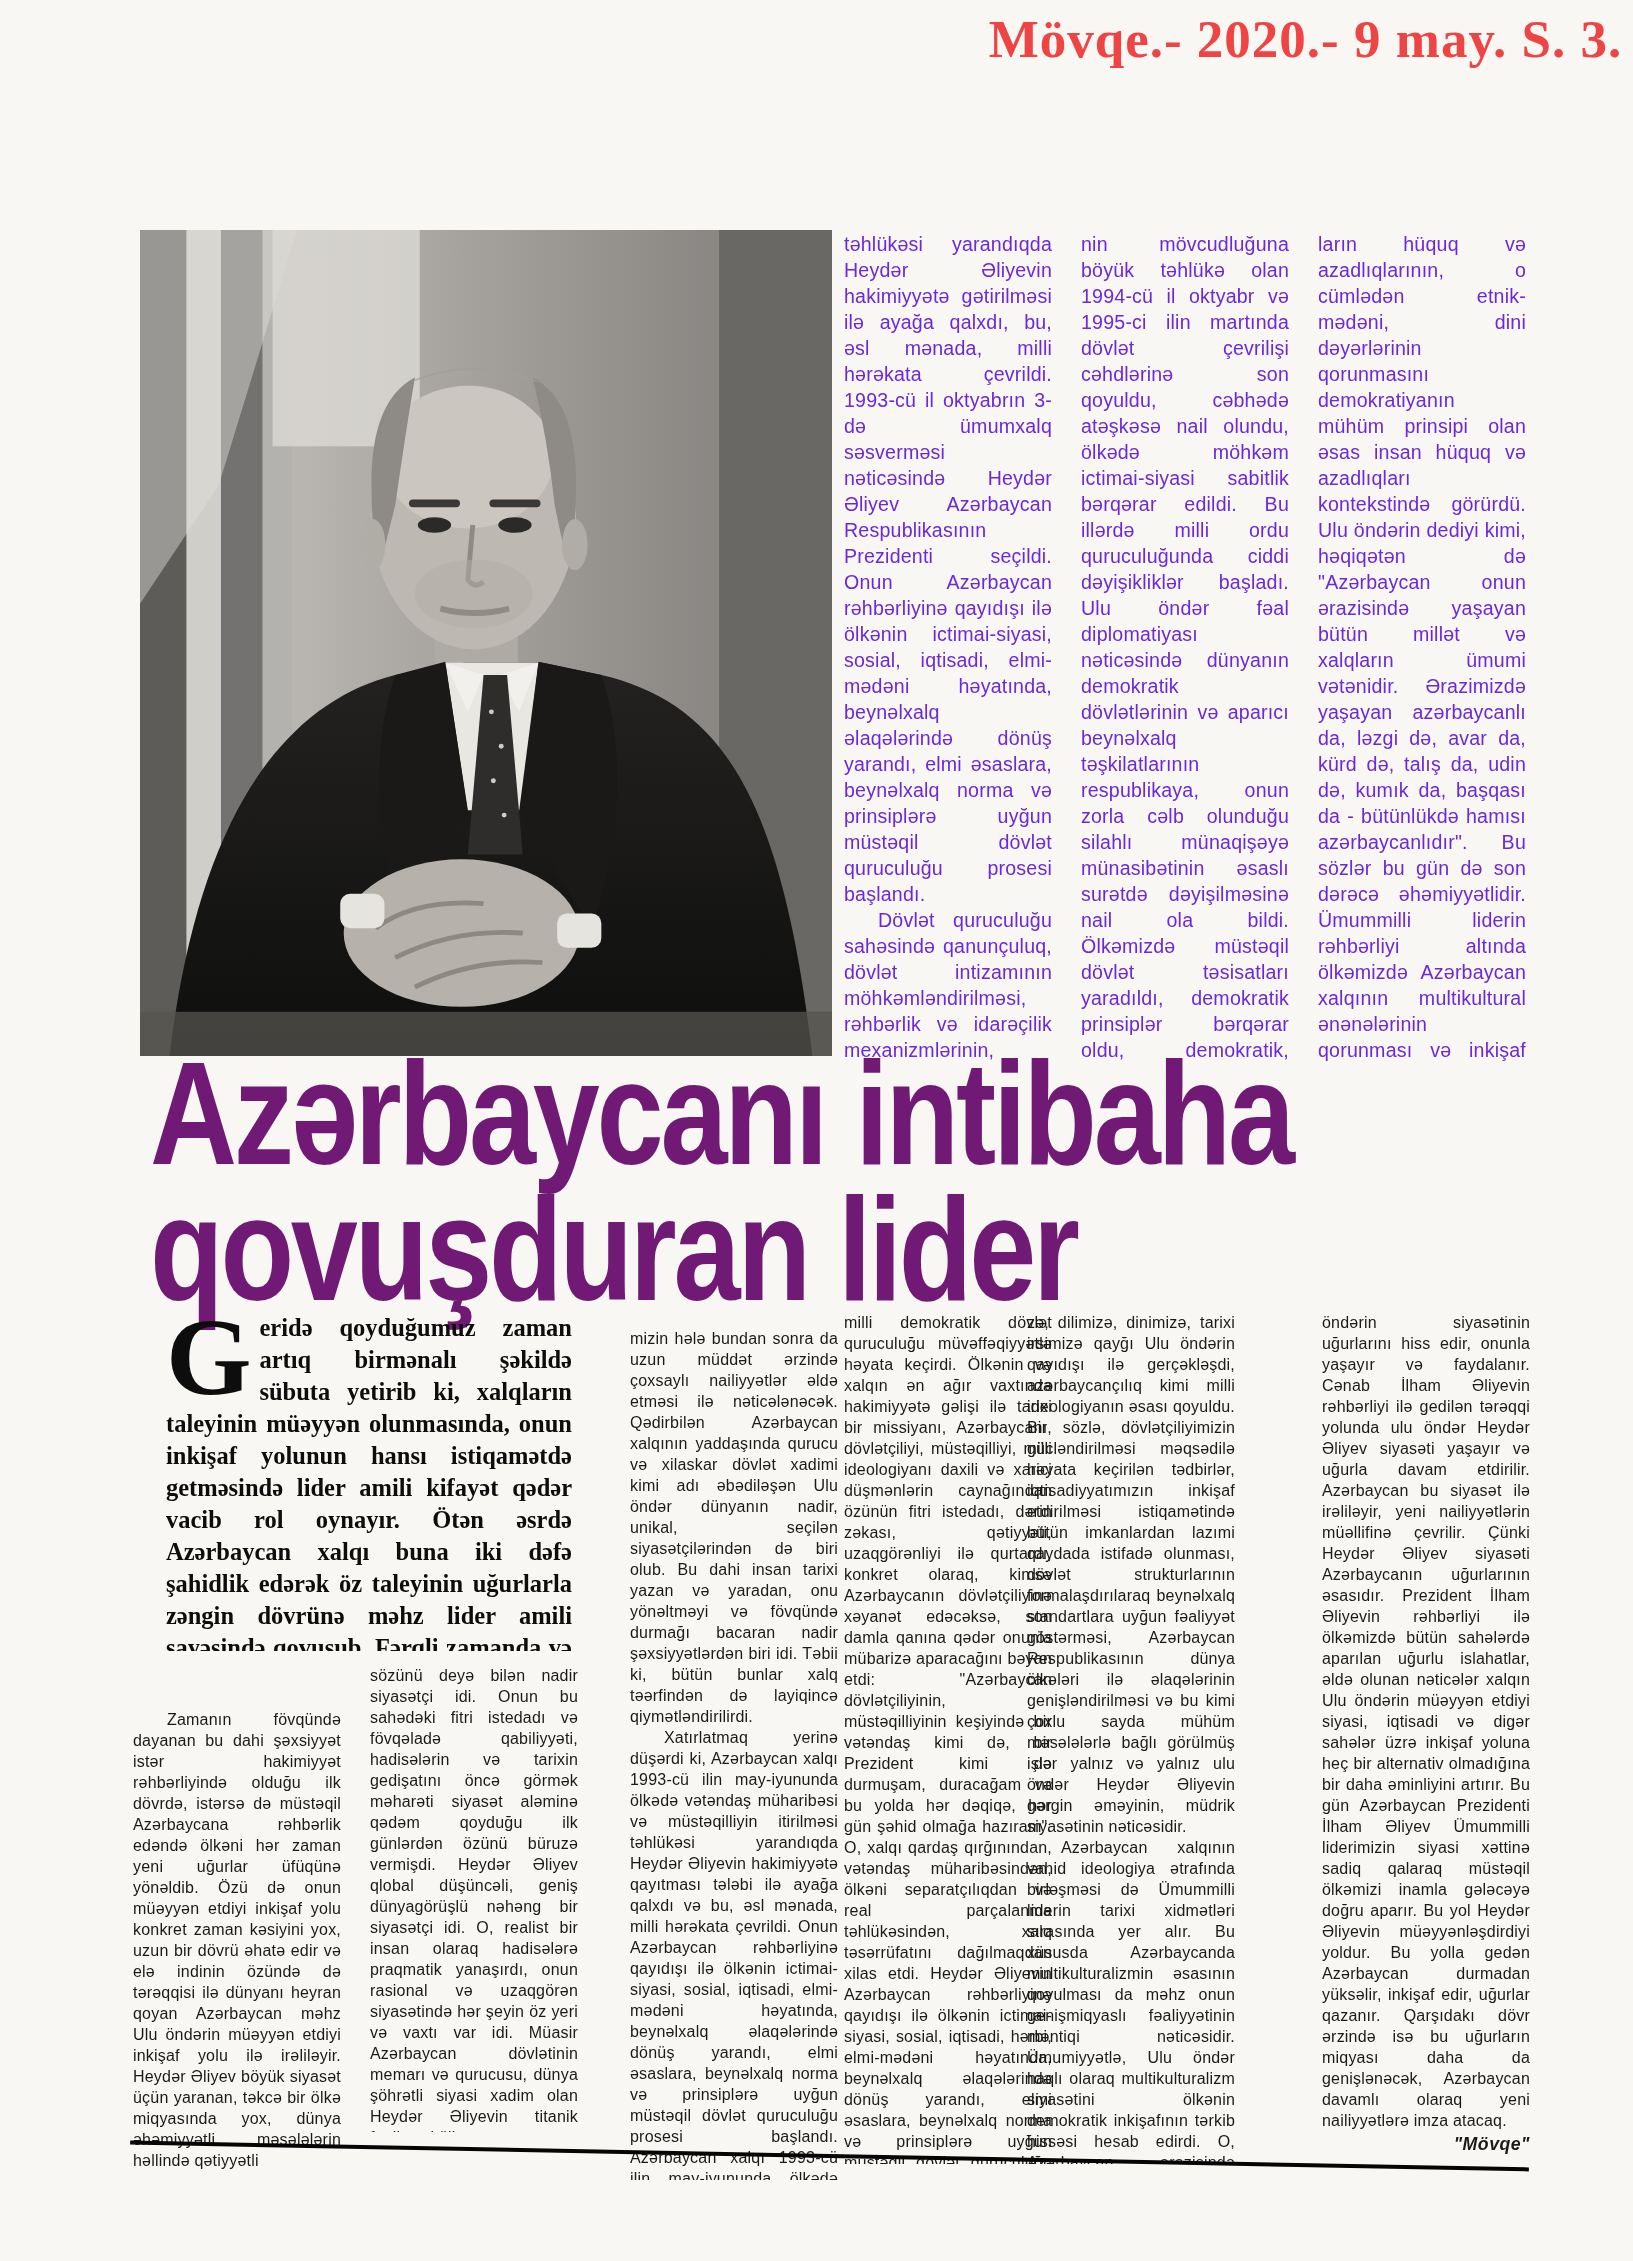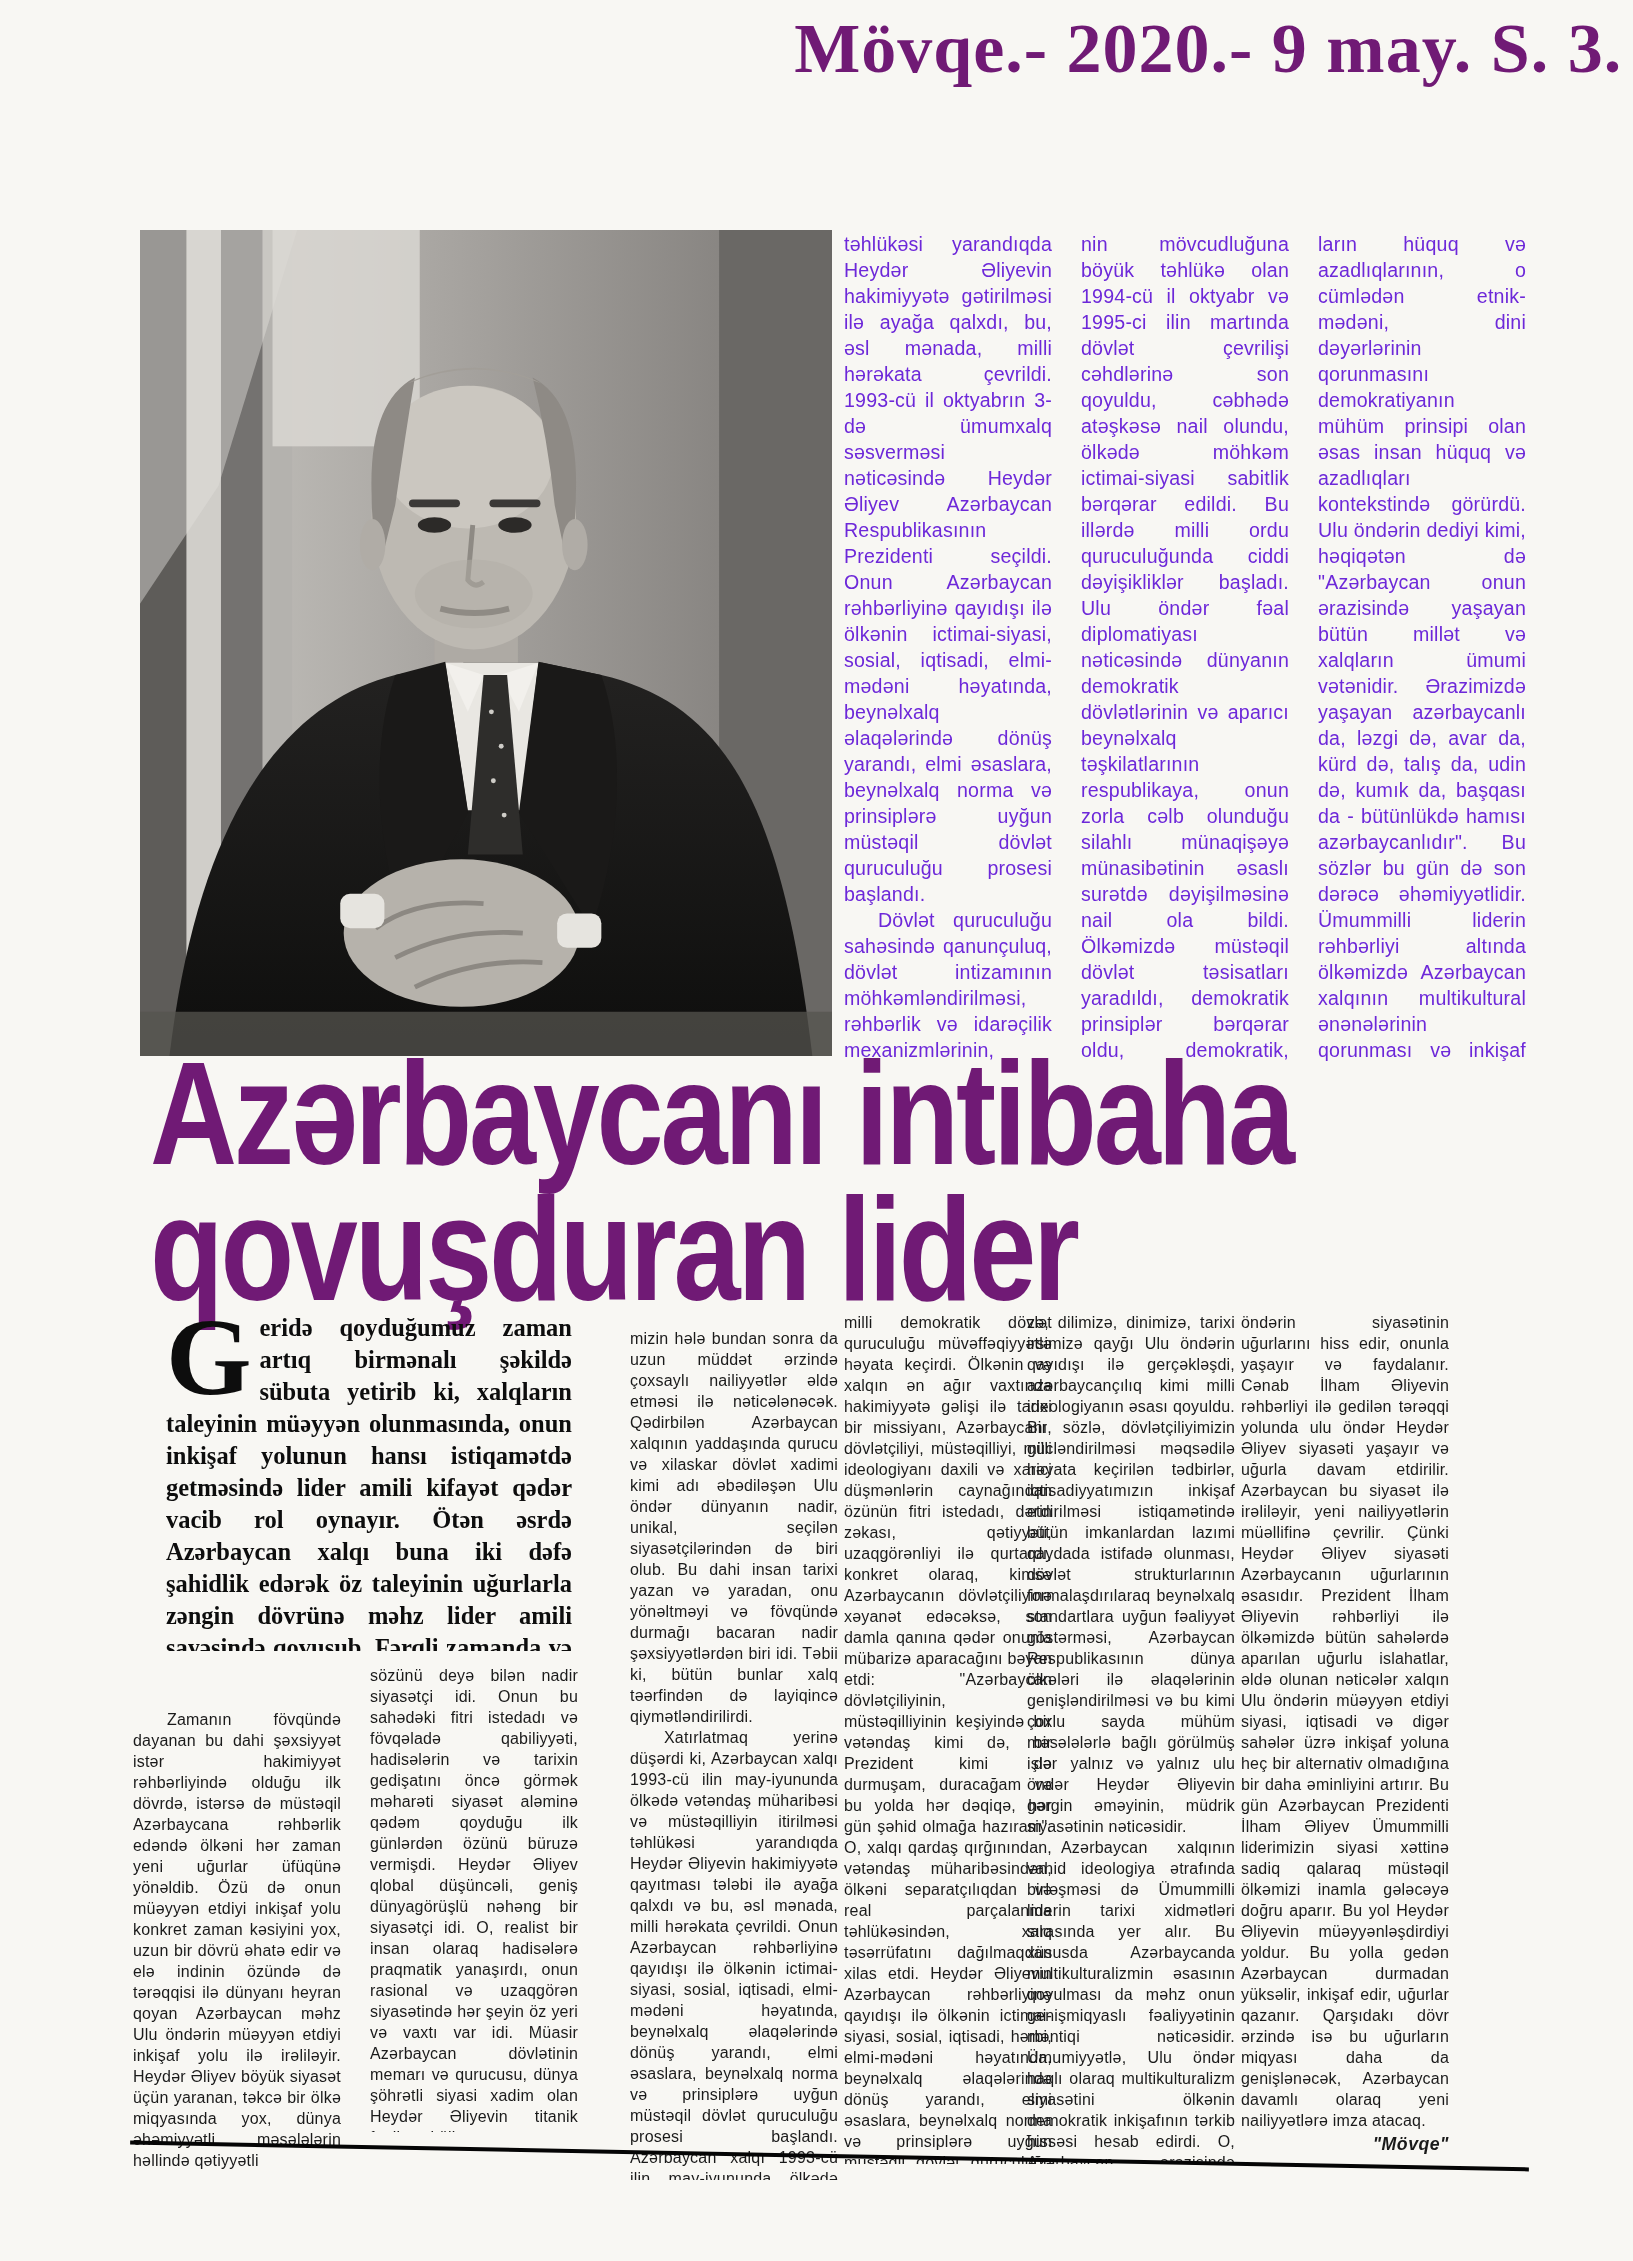--- a/index.html
+++ b/index.html
@@ -8,22 +8,22 @@
     width:1633px;height:2261px;
     background:#f8f7f3;
     overflow:hidden;
     font-family:"Liberation Sans",sans-serif;
     color:#151515;
   }
   
   .citation{
     position:absolute;top:8.8px;right:10.8px;
     font-family:"Liberation Serif",serif;
-    font-weight:bold;font-size:70px;letter-spacing:1px;
-    color:#701a75;white-space:nowrap;
+    font-weight:bold;font-size:53px;letter-spacing:1px;
+    color:#ef4444;white-space:nowrap;
   }
   
   .photo{
     position:absolute;left:140px;top:230px;width:692px;height:826px;
     background:#9a9894;overflow:hidden;
   }
   .photo svg{display:block;width:100%;height:100%;}
   
   .tcol{
     position:absolute;top:231px;height:830px;width:208px;
@@ -57,21 +57,21 @@
   
   .bcol{
     position:absolute;width:208px;
     font-size:16px;line-height:21px;text-align:justify;
     overflow:hidden;color:#1a1a1a;letter-spacing:0.2px;
   }
   .bshort{top:1665px;height:467px;}
   .btall{top:1312px;height:852px;}
   .bcol1{left:133px;margin-top:44px;} .bcol2{left:370px;}
   .bcol3{left:630px;margin-top:16px;} .bcol4{left:844px;}
-  .bcol5{left:1027px;} .bcol6{left:1241px;}
+  .bcol5{left:1027px;} .bcol6{left:1322px;}
   .sig{
     text-align:right;font-weight:bold;font-style:italic;
     font-size:17.7px;margin-top:2.9px;letter-spacing:0.5px;
   }
   
   .rule{
     position:absolute;left:130px;top:2154px;width:1399px;height:4.4px;
     background:#050505;transform:rotate(1.1deg);transform-origin:center;
   }
 </style>

